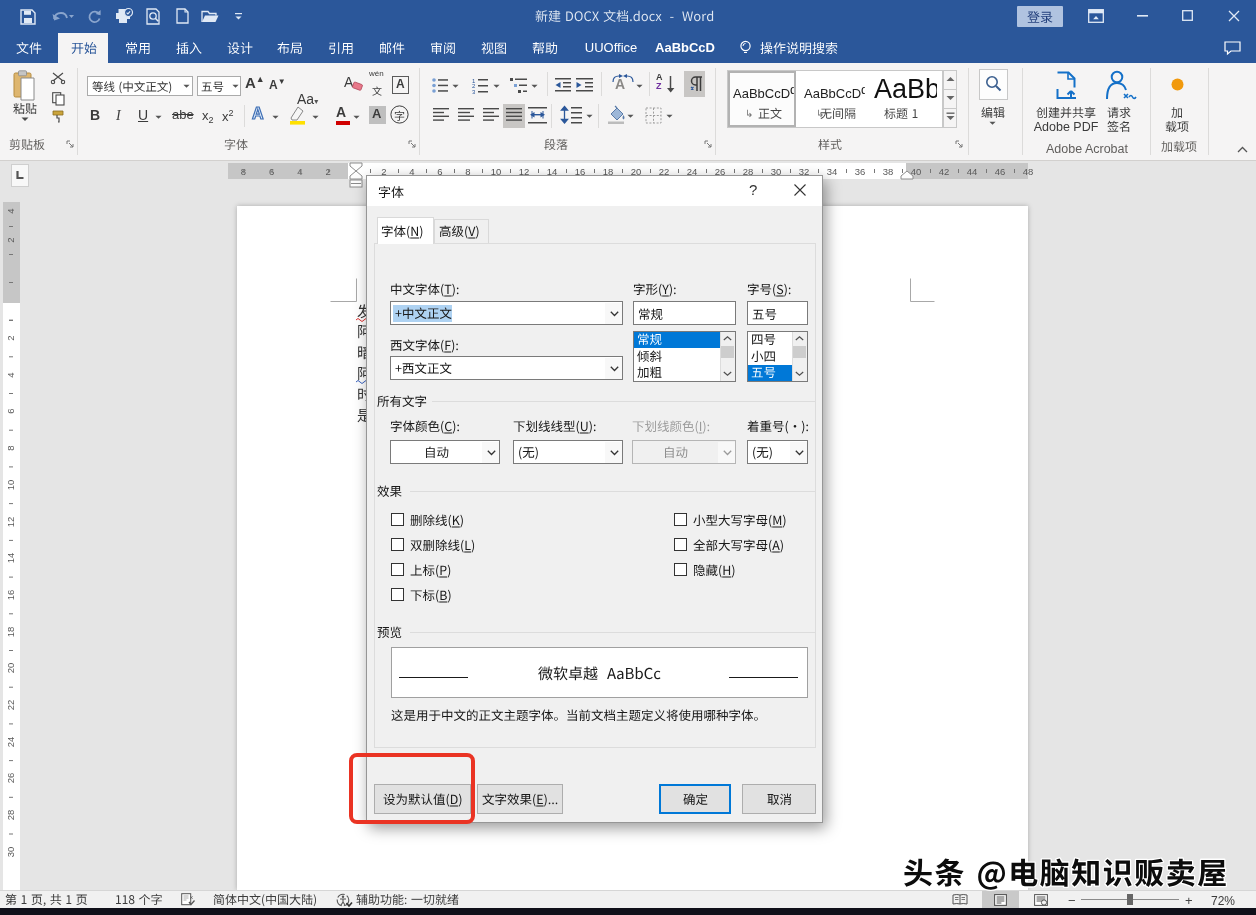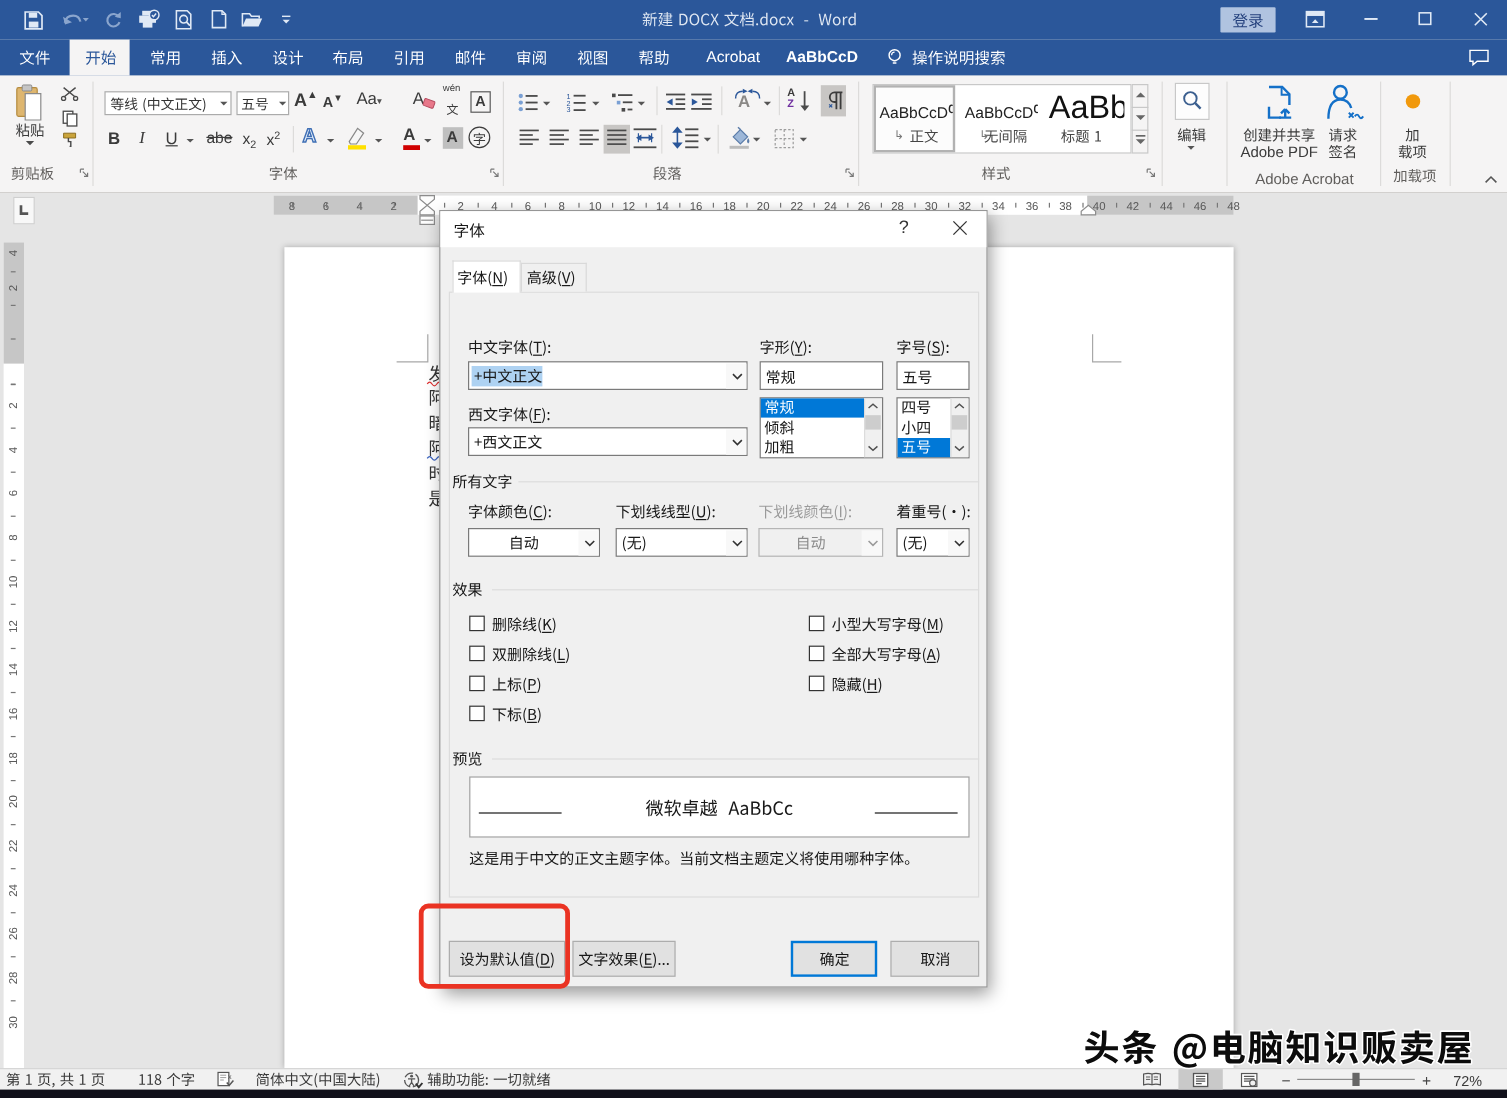--- a/index.html
+++ b/index.html
@@ -345,21 +345,21 @@
       <use href="#gr89c6" x="0"></use>
       <use href="#gr56fe" x="1000"></use>
     </g>
   </svg>
 <svg class="t" style="left:532.0px;top:52.5px" width="1" height="1">
     <g fill="#ffffff" transform="scale(0.013000,-0.013000)">
       <use href="#gr5e2e" x="0"></use>
       <use href="#gr52a9" x="1000"></use>
     </g>
   </svg>
-<div class="lat" style="left:581px;top:40px;width:60px;color:#fff;text-align:center">Acrobat</div>
+<div class="lat" style="left:581px;top:40px;width:60px;color:#fff;text-align:center">UUOffice</div>
 <div class="lat" style="left:650px;top:40px;width:70px;color:#fff;text-align:center;font-weight:bold">AaBbCcD</div>
 <svg class="t" style="left:739px;top:40px" width="13" height="16" viewBox="0 0 13 16">
     <circle cx="6.5" cy="6" r="4.6" fill="none" stroke="#fff" stroke-width="1.2"></circle>
     <path d="M5 10.5 h3 M5 12.5 h3" stroke="#fff" stroke-width="1.1"></path>
     <path d="M6.5 3.5 a2.5 2.5 0 0 0 -2.5 2.5" fill="none" stroke="#fff" stroke-width="1"></path>
   </svg>
 <svg class="t" style="left:760.0px;top:52.5px" width="1" height="1">
     <g fill="#ffffff" transform="scale(0.013000,-0.013000)">
       <use href="#gr64cd" x="0"></use>
       <use href="#gr4f5c" x="1000"></use>
@@ -439,21 +439,21 @@
     <g fill="#333" transform="scale(0.011500,-0.011500)">
       <use href="#gr4e94" x="0"></use>
       <use href="#gr53f7" x="1000"></use>
     </g>
   </svg>
 <svg class="t" style="left:232px;top:84px" width="7" height="5" viewBox="0 0 8 5">
     <path d="M0.5 0.5 l3.5 3.5 l3.5 -3.5z" fill="#555"></path>
   </svg>
 <div class="lat" style="left:245px;top:74px;font-size:15px;color:#3b3b3b;font-weight:bold">A<span style="font-size:9px;vertical-align:6px">▲</span></div>
 <div class="lat" style="left:269px;top:77px;font-size:12px;color:#3b3b3b;font-weight:bold">A<span style="font-size:8px;vertical-align:5px">▼</span></div>
-<div class="lat" style="left:297px;top:74px;font-size:14px;color:#3b3b3b">Aa<span style="font-size:8px;color:#555">▾</span></div>
+<div class="lat" style="left:297px;top:91px;font-size:14px;color:#3b3b3b">Aa<span style="font-size:8px;color:#555">▾</span></div>
 <div class="lat" style="left:344px;top:74px;font-size:14px;color:#3b3b3b">A</div>
 <svg class="t" style="left:352px;top:82px" width="14" height="10" viewBox="0 0 14 10">
     <rect x="1" y="1" width="9" height="6" rx="1" transform="rotate(20 5 4)" fill="#e8788a" stroke="#b54a5e" stroke-width="0.8"></rect>
   </svg>
 <div class="lat" style="left:369px;top:69px;font-size:8px;color:#3b3b3b">wén</div>
 <svg class="t" style="left:372.0px;top:95.0px" width="1" height="1">
     <g fill="#3b3b3b" transform="scale(0.010000,-0.010000)">
       <use href="#gr6587" x="0"></use>
     </g>
   </svg>

